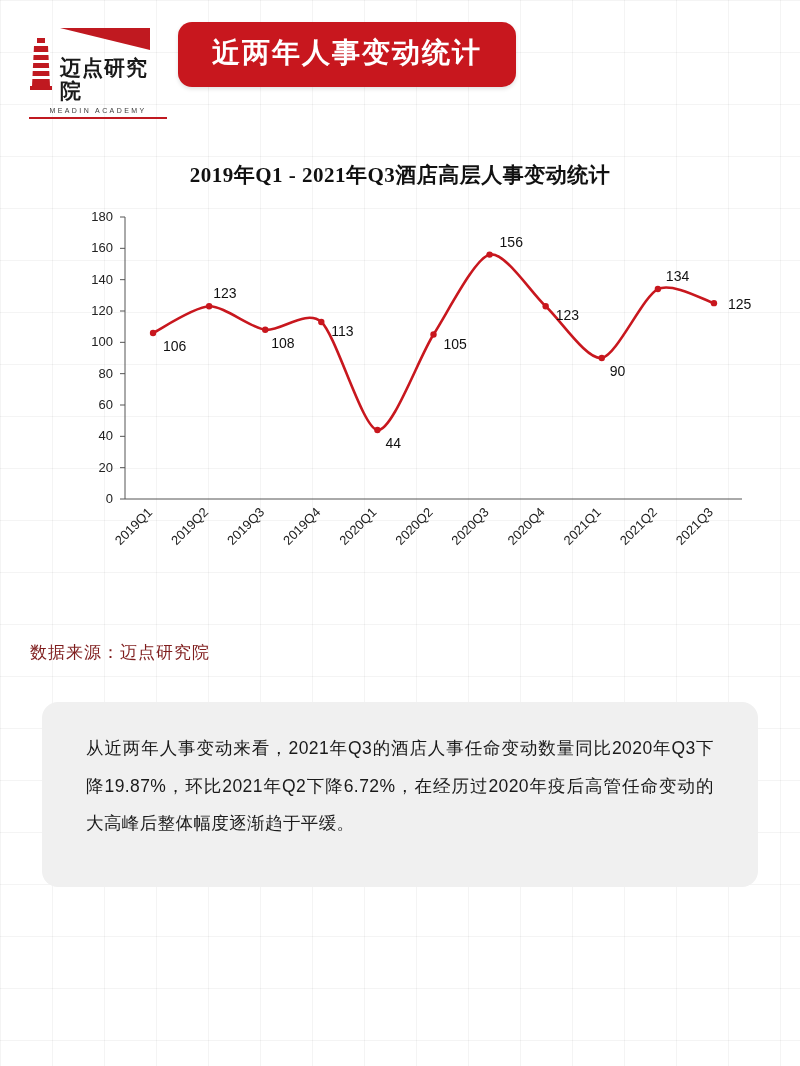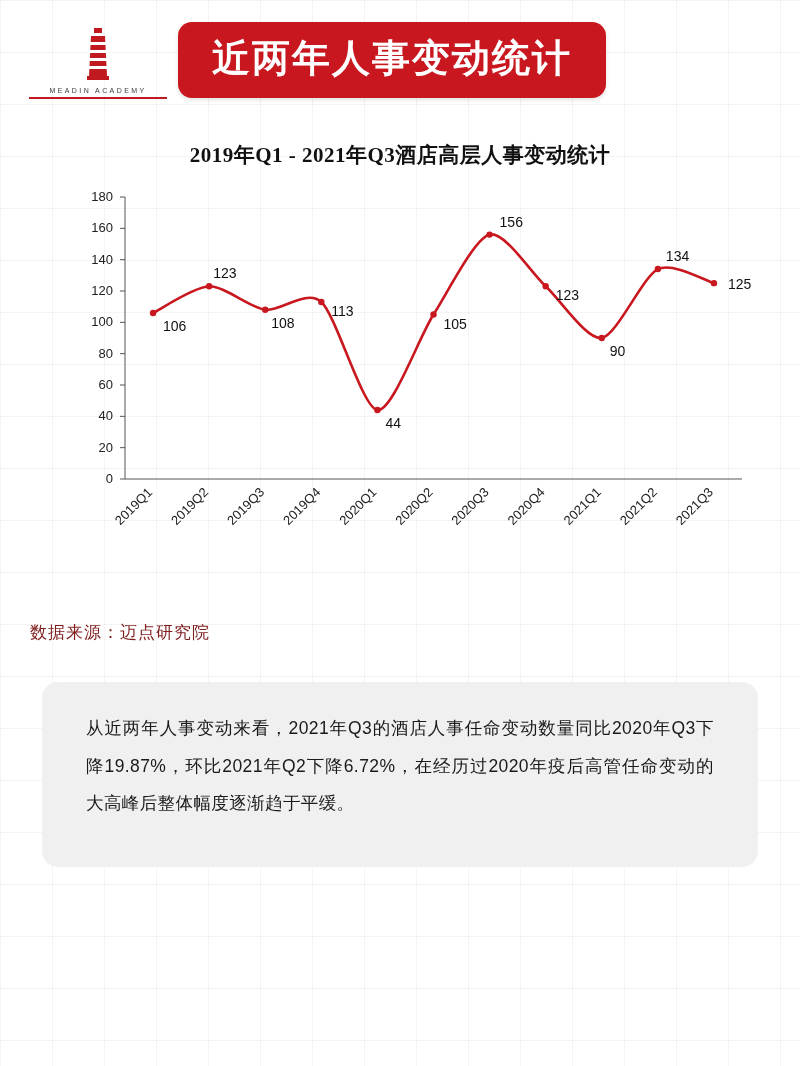--- a/index.html
+++ b/index.html
@@ -83,21 +83,21 @@
     background: #c01920;
     margin-top: 3px;
   }
 
   .title-banner {
     margin-left: 10px;
     background: #c8171e;
     color: #ffffff;
     border-radius: 14px;
     padding: 16px 34px 18px 34px;
-    font-size: 38px;
+    font-size: 28px;
     font-weight: bold;
     letter-spacing: 2px;
     box-shadow: 0 2px 4px rgba(0,0,0,0.12);
     line-height: 1.1;
   }
 
   
   .chart-block {
     margin-top: 42px;
     padding: 0 30px;
@@ -154,20 +154,28 @@
         <span class="logo-mark">
           <svg width="26" height="56" viewBox="0 0 26 56">
             <rect x="9" y="2" width="8" height="5" fill="#c01920"></rect>
             <polygon points="6,10 20,10 22,50 4,50" fill="#c01920"></polygon>
             <rect x="4" y="16" width="18" height="3" fill="#ffffff"></rect>
             <rect x="4" y="24" width="18" height="3" fill="#ffffff"></rect>
             <rect x="4" y="32" width="18" height="3" fill="#ffffff"></rect>
             <rect x="4" y="40" width="18" height="3" fill="#ffffff"></rect>
             <rect x="2" y="50" width="22" height="4" fill="#c01920"></rect>
           </svg>
+        </span>
+        <span class="logo-text-block">
+          <span class="logo-swoosh">
+            <svg width="90" height="26" viewBox="0 0 90 26">
+              <polygon points="0,2 90,2 90,24" fill="#c01920"></polygon>
+            </svg>
+          </span>
+          <span class="logo-cn">迈点研究院</span>
         </span>
       </div>
       <div class="logo-en">MEADIN ACADEMY</div>
       <div class="logo-rule"></div>
     </div>
 
     <div class="title-banner">近两年人事变动统计</div>
   </div>
 
   <div class="chart-block">

